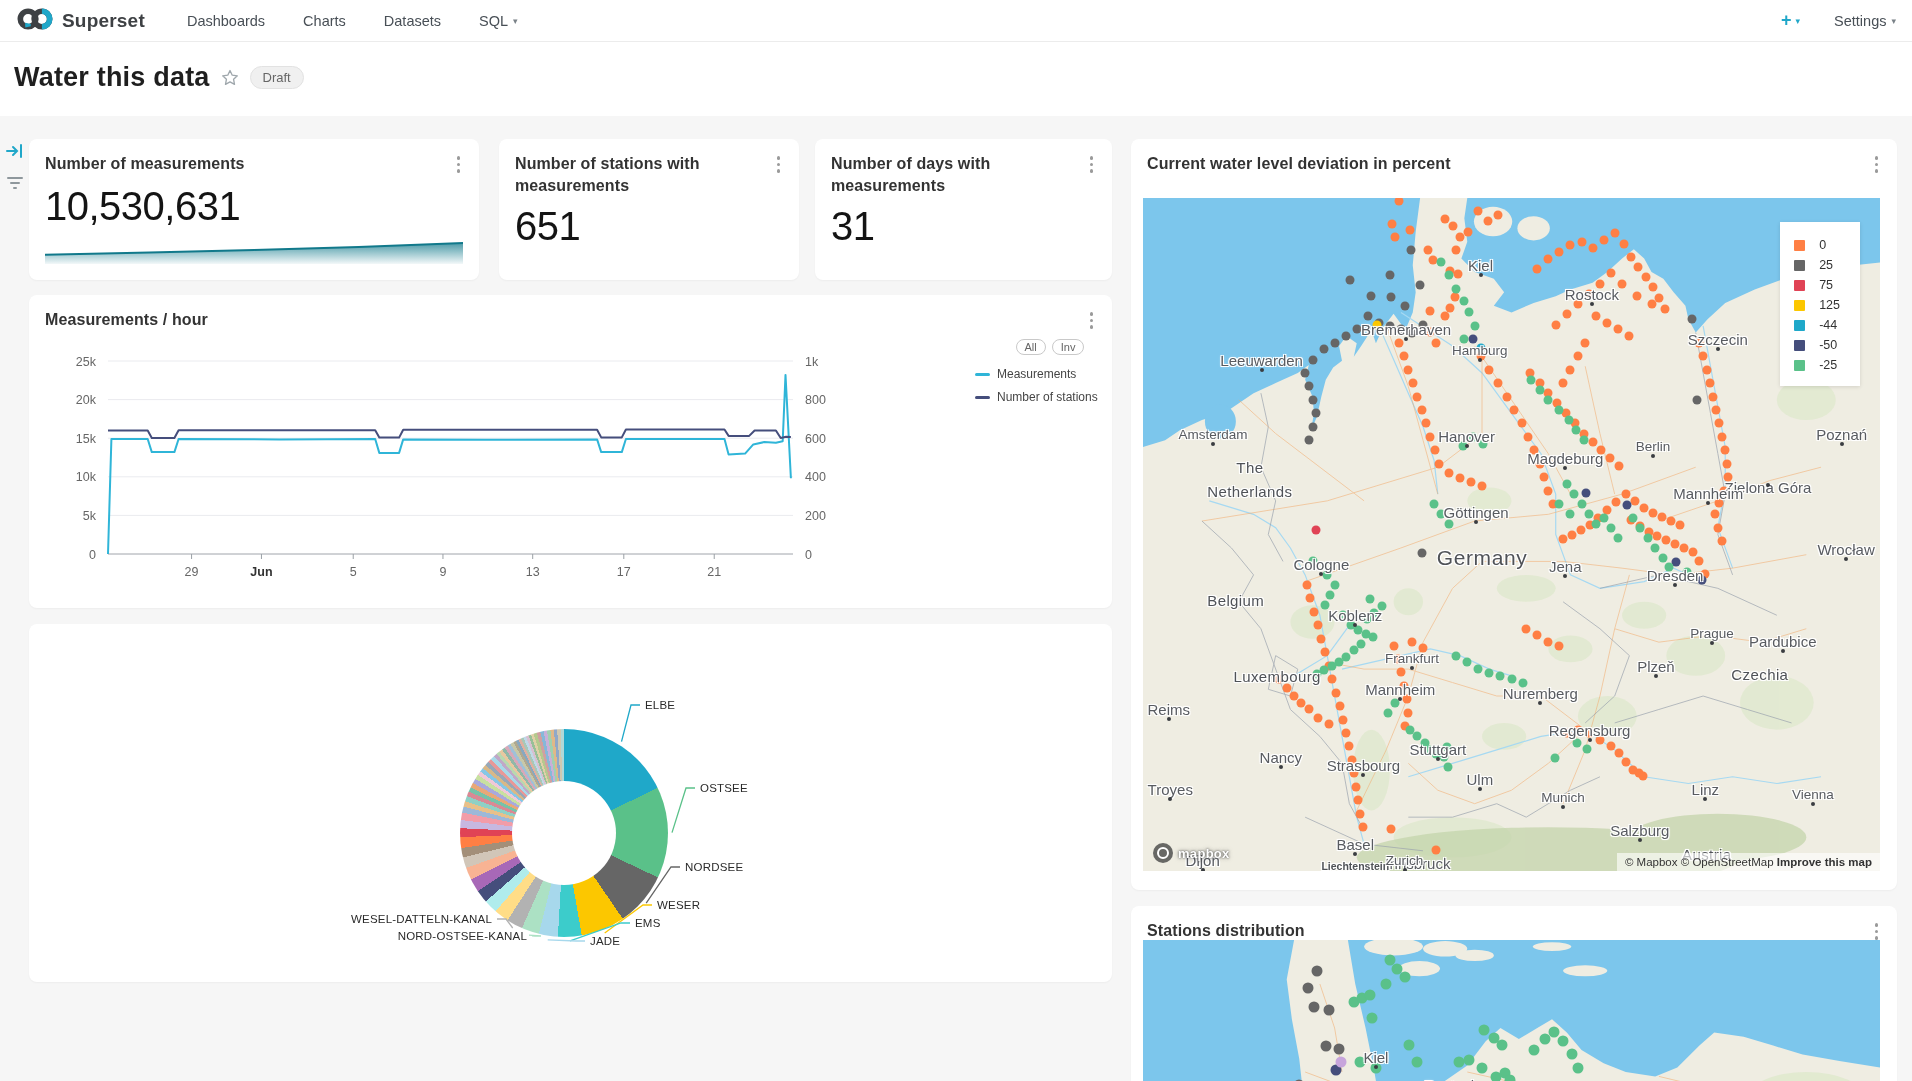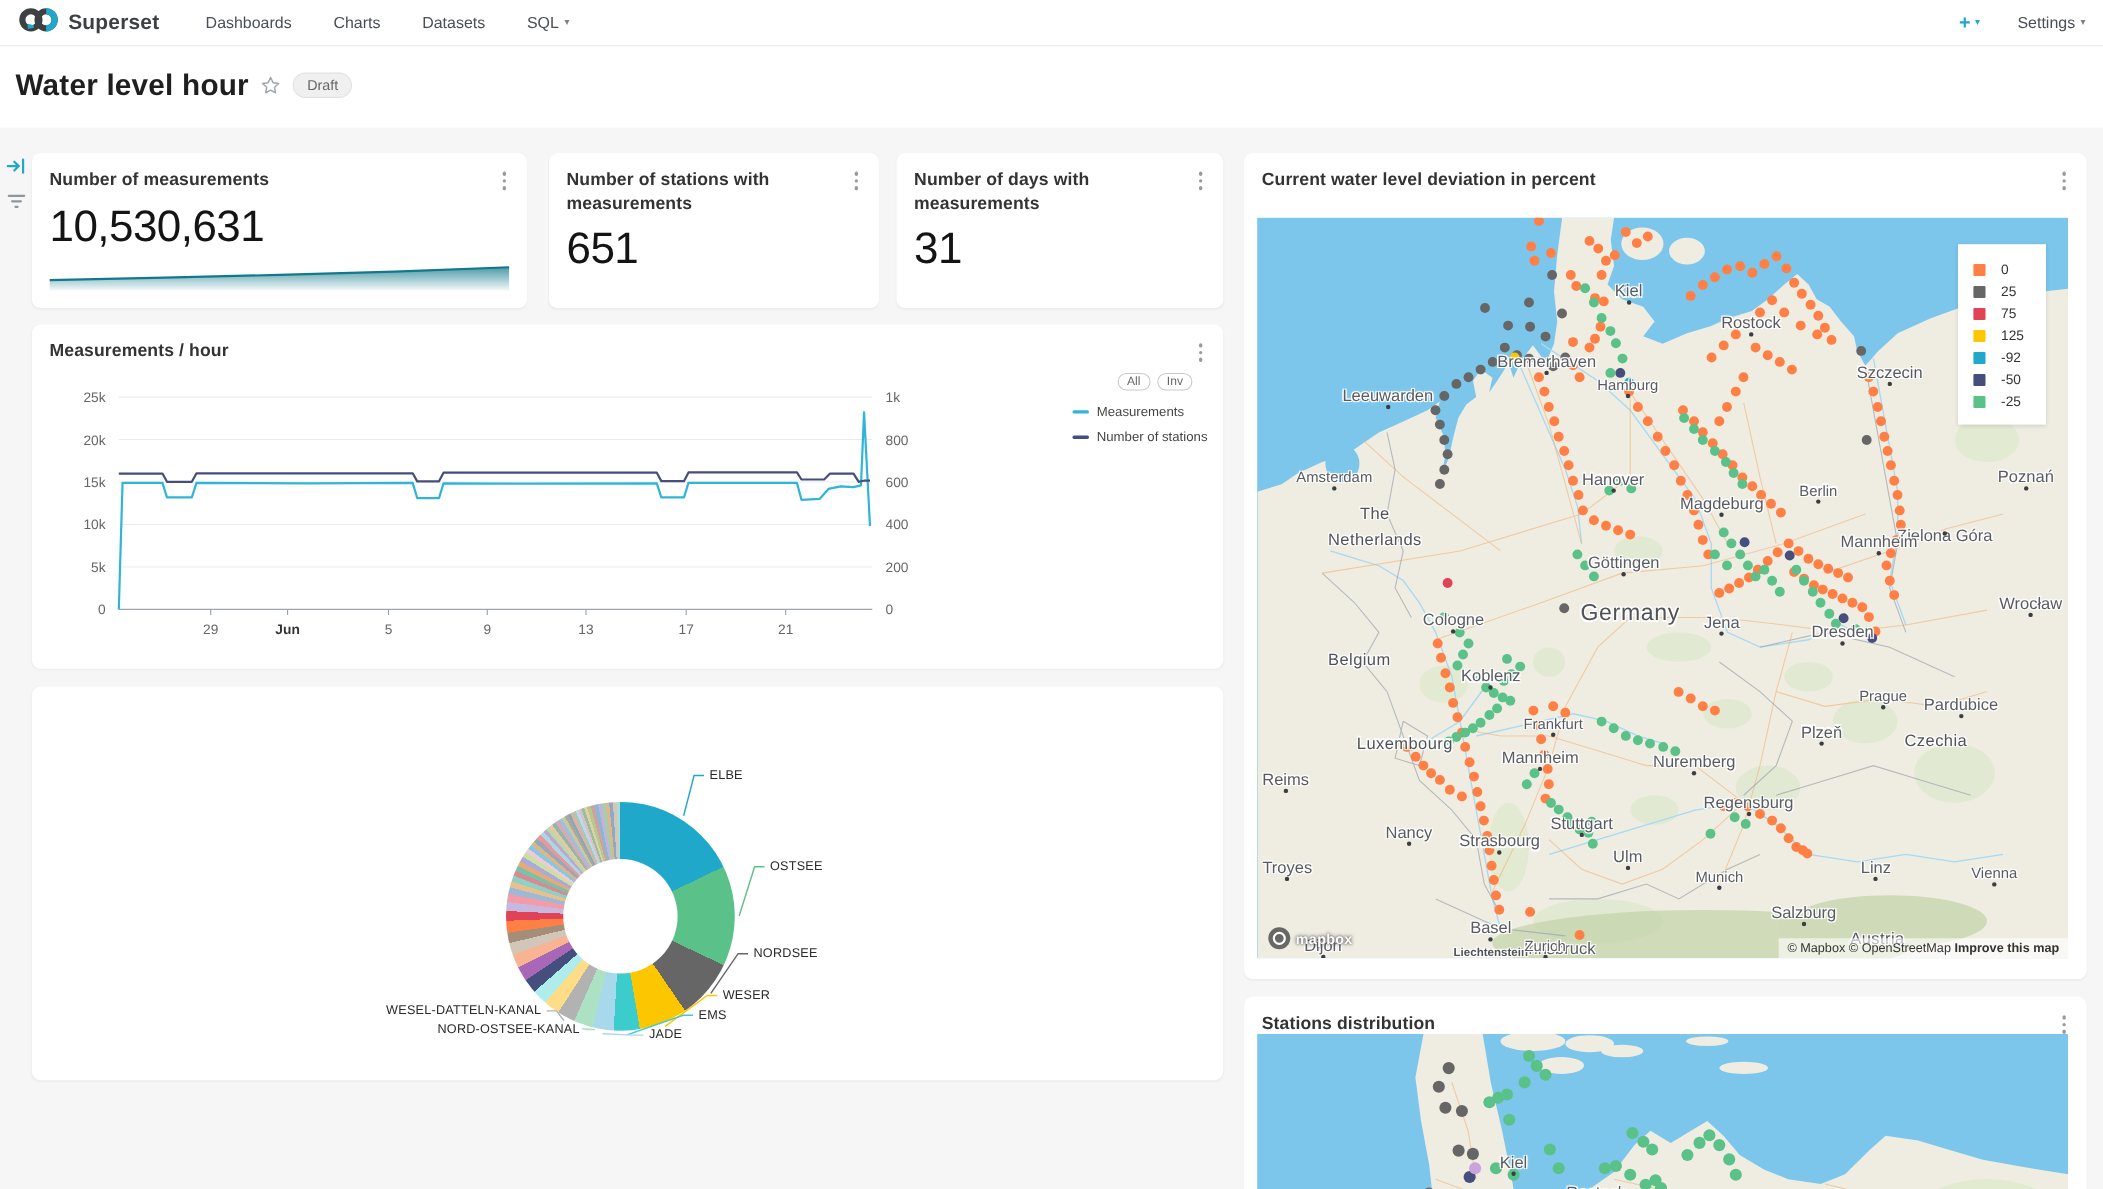--- a/index.html
+++ b/index.html
@@ -131,21 +131,21 @@
       </span>
       <span class="settings-menu">
         <span>Settings</span>
         <span class="caret">▾</span>
       </span>
     </div>
   </nav>
 
   <header class="page-header">
     <div class="ph-left">
-      <span class="page-title">Water level hour</span>
+      <span class="page-title">Water this data</span>
       <span style="display:flex;">
         <svg width="20" height="20" viewBox="0 0 24 24">
           <path d="M12 3l2.7 5.6 6.1.8-4.5 4.2 1.1 6-5.4-3-5.4 3 1.1-6L3.2 9.4l6.1-.8z" fill="none" stroke="#9FA7AC" stroke-width="1.6" stroke-linejoin="round"></path>
         </svg>
       </span>
       <span class="draft-badge">Draft</span>
     </div>
   </header>
 
   <aside class="rail">
@@ -377,21 +377,21 @@
           <div class="lrow">
             <div class="sw" style="background: rgb(224, 67, 85);"></div>
             <div class="lv">75</div>
           </div>
           <div class="lrow">
             <div class="sw" style="background: rgb(252, 199, 0);"></div>
             <div class="lv">125</div>
           </div>
           <div class="lrow">
             <div class="sw" style="background: rgb(31, 168, 201);"></div>
-            <div class="lv">-92</div>
+            <div class="lv">-44</div>
           </div>
           <div class="lrow">
             <div class="sw" style="background: rgb(69, 78, 124);"></div>
             <div class="lv">-50</div>
           </div>
           <div class="lrow">
             <div class="sw" style="background: rgb(90, 193, 137);"></div>
             <div class="lv">-25</div>
           </div>
         </div>

